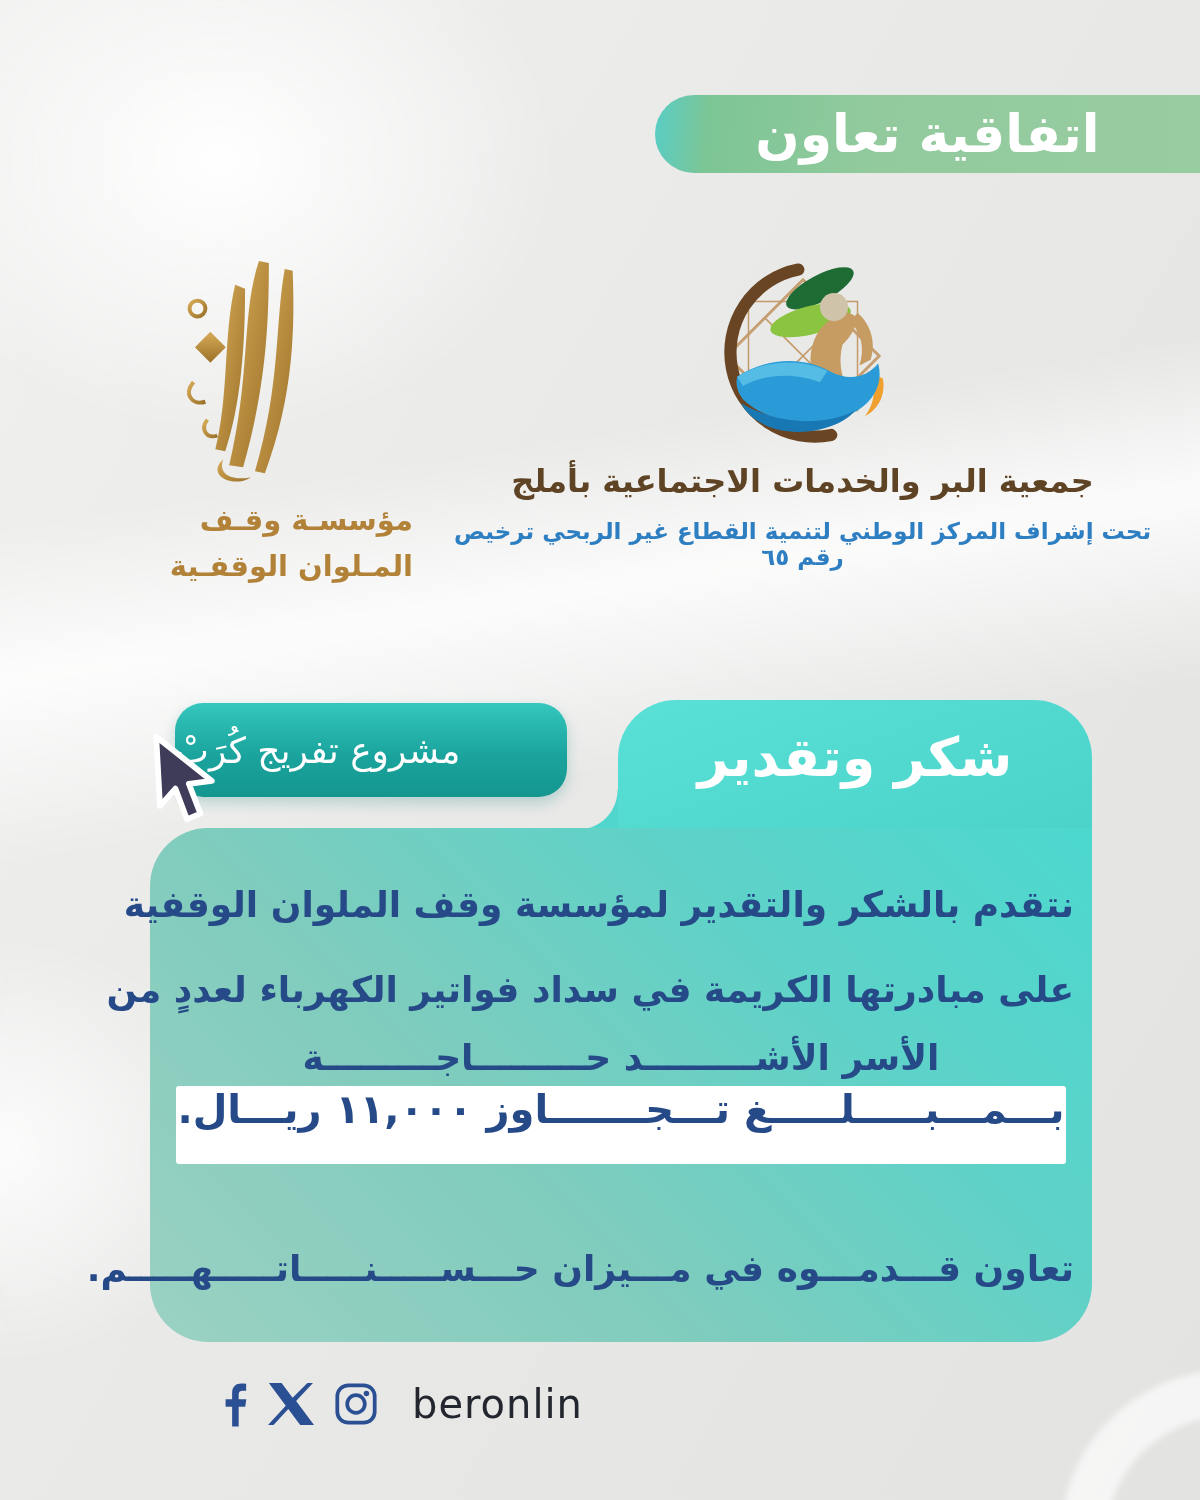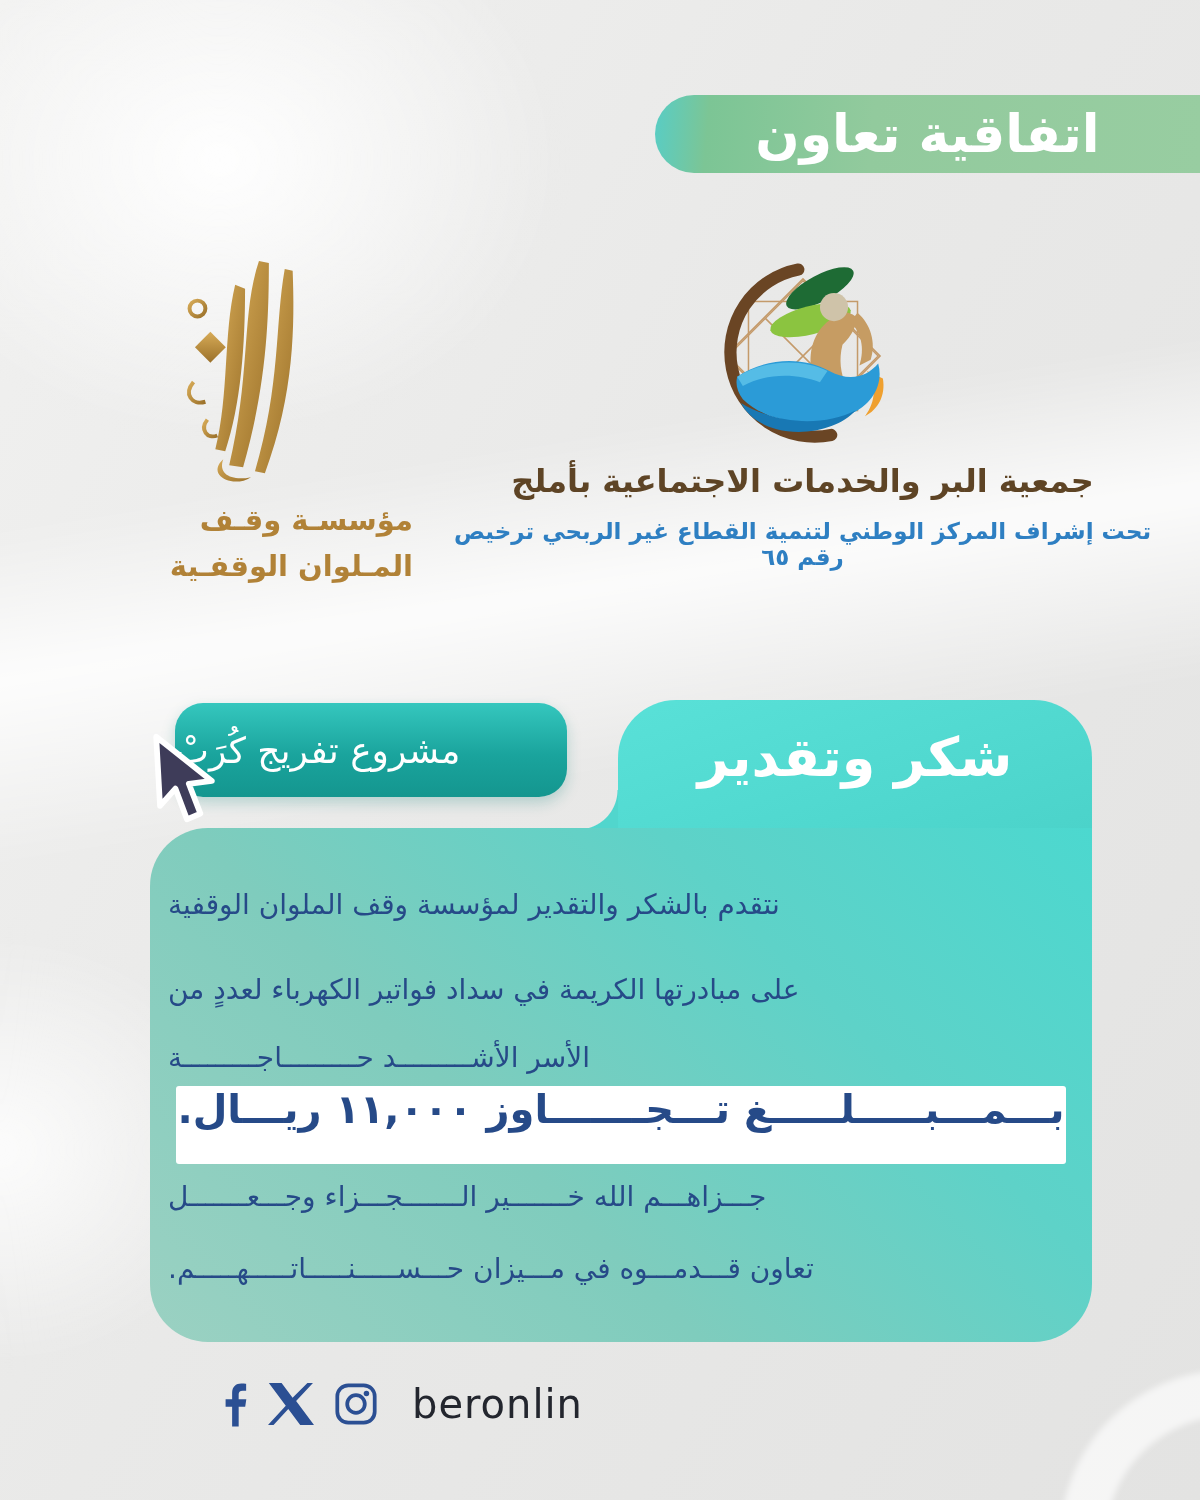--- a/index.html
+++ b/index.html
@@ -56,22 +56,22 @@
     box-shadow:0 6px 14px rgba(20,130,125,.25);
   }
   .cursor{position:absolute;left:-30px;top:28px;width:80px;height:96px;}
 
   
   .panel-body{
     position:absolute;left:150px;top:828px;width:942px;height:514px;
     border-radius:58px 0 58px 58px;
     background:linear-gradient(225deg,#4cd8cf 0%,#5ed2c8 30%,#7fccbd 62%,#9bd1c2 100%);
   }
-  .msg{position:absolute;left:18px;right:18px;text-align:left;white-space:nowrap;
-    color:#264a88;font-weight:normal;font-size:28px;line-height:54px;}
+  .msg{position:absolute;left:18px;right:18px;text-align:center;white-space:nowrap;
+    color:#264a88;font-weight:bold;font-size:36px;line-height:54px;}
   .m1{top:50px;} .m2{top:135px;} .m3{top:203px;}
   .strip{position:absolute;left:26px;right:26px;top:258px;height:78px;background:#ffffff;
     display:flex;justify-content:center;border-radius:3px;}
   .strip .msg-in{white-space:nowrap;color:#264a88;font-weight:bold;font-size:40px;}
   .m4{top:342px;} .m5{top:414px;}
 
   
   .footer{position:absolute;left:220px;top:1376px;height:56px;display:flex;align-items:center;gap:20px;}
   .handle{font-size:40px;color:#23262e;letter-spacing:1px;margin-left:14px;}
 </style>
@@ -155,21 +155,20 @@
     </svg>
   </div>
 
   <div class="panel-body">
     <div class="msg m1" dir="rtl">نتقدم بالشكر والتقدير لمؤسسة وقف الملوان الوقفية</div>
     <div class="msg m3" dir="rtl">الأسر الأشـــــــــد حـــــــــاجـــــــــة</div>
     <div class="msg m2" dir="rtl">على مبادرتها الكريمة في سداد فواتير الكهرباء لعددٍ من</div>
     <div class="strip">
       <span class="msg-in" dir="rtl">بـــمـــبـــــلـــــغ تـــجـــــــاوز ١١,٠٠٠ ريـــال.</span>
     </div>
-    <div class="msg m4" dir="rtl">جـــزاهـــم الله خـــــــير الـــــــجـــزاء وجـــعـــــــل</div>
     <div class="msg m5" dir="rtl">تعاون قـــدمـــوه في مـــيزان حـــســـــنـــــاتـــــهـــــم.</div>
   </div>
 
   <div class="footer">
     <svg width="28" height="50" viewBox="0 0 30 48">
       <path d="M20 48 V27 h7 l1.2 -8 H20 v-5.2 c0 -2.4 1.1 -4.1 4.4 -4.1 H28 V2.3 C27 2.1 24.6 2 22.8 2 C17 2 13 5.6 13 11.9 V19 H6 v8 h7 v21 Z" fill="#2b4f93"></path>
     </svg>
     <svg width="46" height="42" viewBox="0 0 44 40">
       <path d="M0.8 0 L17 21.6 L0 40 h5.3 L19.4 24.7 L30.8 40 H44 L26.9 17.2 L43 0 h-5.3 L23.5 14.1 L13 0 Z" fill="#2b4f93"></path>
     </svg>

